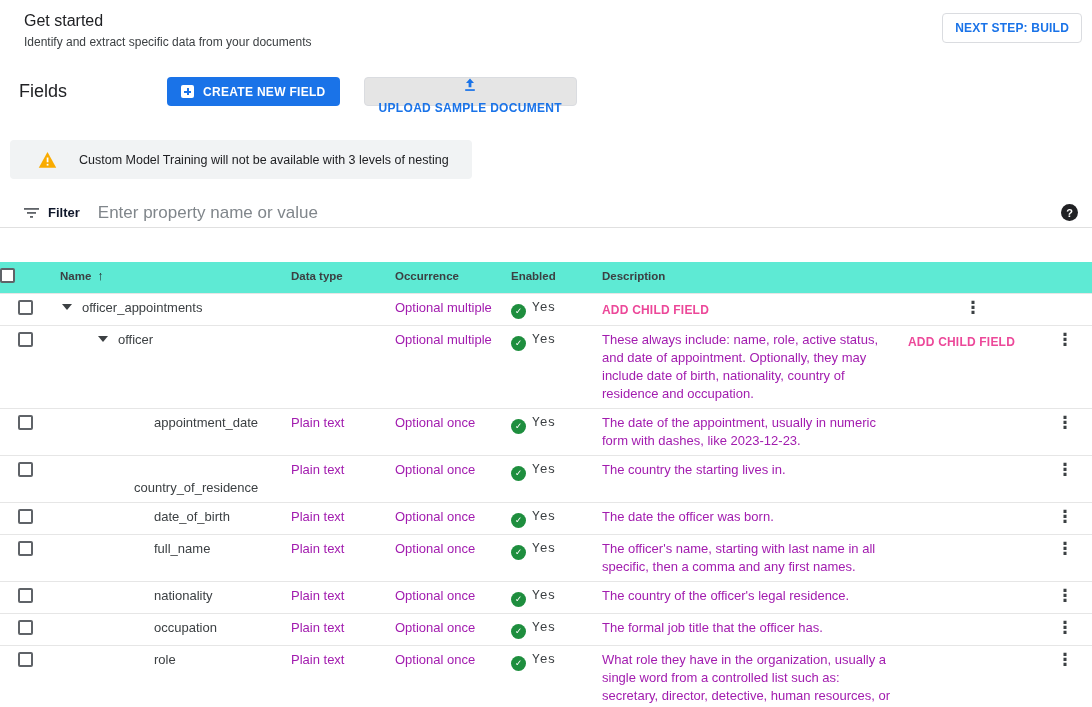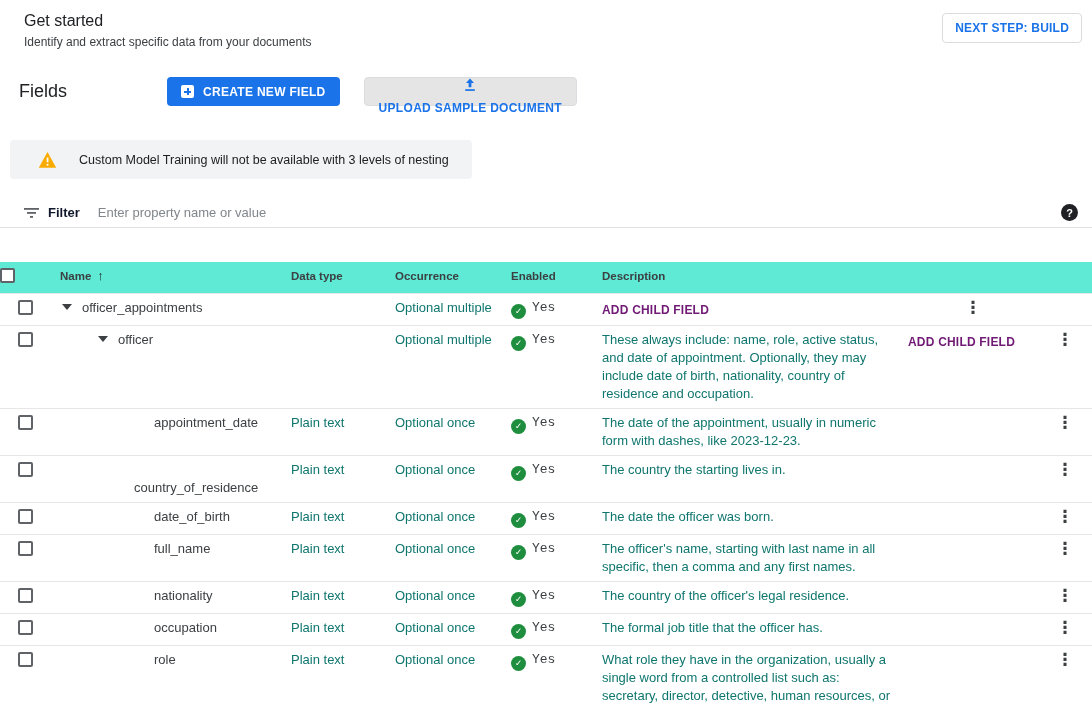--- a/index.html
+++ b/index.html
@@ -47,21 +47,21 @@
     display: flex; align-items: center; gap: 22px; padding: 11px 16px 11px 28px;
     font-size: 12.5px; color: #202124;
   }
 
   
   .filter-row {
     display: flex; align-items: center; height: 30px; margin-top: 19px;
     padding: 0 14px 0 24px; border-bottom: 1px solid #e0e0e0;
   }
   .filter-label { font-weight: 700; font-size: 13px; color: #0f172a; margin-left: 9px; }
-  .filter-input { flex: 1; border: none; outline: none; font-size: 13px; margin-left: 16px;
+  .filter-input { flex: 1; border: none; outline: none; font-size: 17px; margin-left: 16px;
                   font-family: inherit; color: #202124; background: transparent; }
   .filter-input::placeholder { color: #80868b; }
   .help-icon { width: 17px; height: 17px; border-radius: 50%; background: #202124;
                color: #fff; font-size: 11px; font-weight: 700; display: flex;
                align-items: center; justify-content: center; cursor: pointer; }
 
   
   .thead, .trow {
     display: grid;
     grid-template-columns: 60px 231px 104px 116px 91px 1fr 140px 44px;
@@ -71,26 +71,26 @@
   .thead .cell { font-size: 11.5px; font-weight: 700; color: #3c4043; padding: 5px 16px 5px 0; }
   .cell { padding: 5px 16px 5px 0; line-height: 18px; }
   .check-cell { padding-left: 18px; padding-right: 0; }
   .checkbox { display: inline-block; width: 15px; height: 15px; border: 2px solid #5f6368;
               border-radius: 2px; background: #fff; cursor: pointer; margin-top: 1px; }
   .name-cell { color: #3c4043; }
   .chevron { display: inline-block; width: 0; height: 0; border-left: 5px solid transparent;
              border-right: 5px solid transparent; border-top: 6px solid #3c4043;
              margin-right: 10px; cursor: pointer; vertical-align: 2px; }
   .chevron-spacer { display: inline-block; width: 20px; }
-  .type-cell, .occ-cell, .desc-cell { color: #0f766e; }
+  .type-cell, .occ-cell, .desc-cell { color: #a21caf; }
   .enabled-cell { color: #3c4043; white-space: nowrap; font-family: Liberation Mono, monospace; }
   .check-circle { display: inline-block; width: 15px; height: 15px; border-radius: 50%;
                   background: #1e8e3e; color: #fff; font-size: 10px; line-height: 15px;
                   text-align: center; margin-right: 6px; vertical-align: -3px; }
-  .action-cell { color: #701a75; font-weight: 700; font-size: 12px; letter-spacing: .2px;
+  .action-cell { color: #ec4899; font-weight: 700; font-size: 12px; letter-spacing: .2px;
                  padding-top: 7px; }
   .action-link { cursor: pointer; }
   .menu-cell { text-align: center; padding-right: 10px; }
   .menu-btn { display: inline-block; font-size: 17px; color: #3c4043; cursor: pointer;
               line-height: 18px; font-weight: 700; }
   .sort-arrow { margin-left: 6px; font-size: 13px; color: #202124; cursor: pointer; }
 </style>
 </head>
 <body>
 

